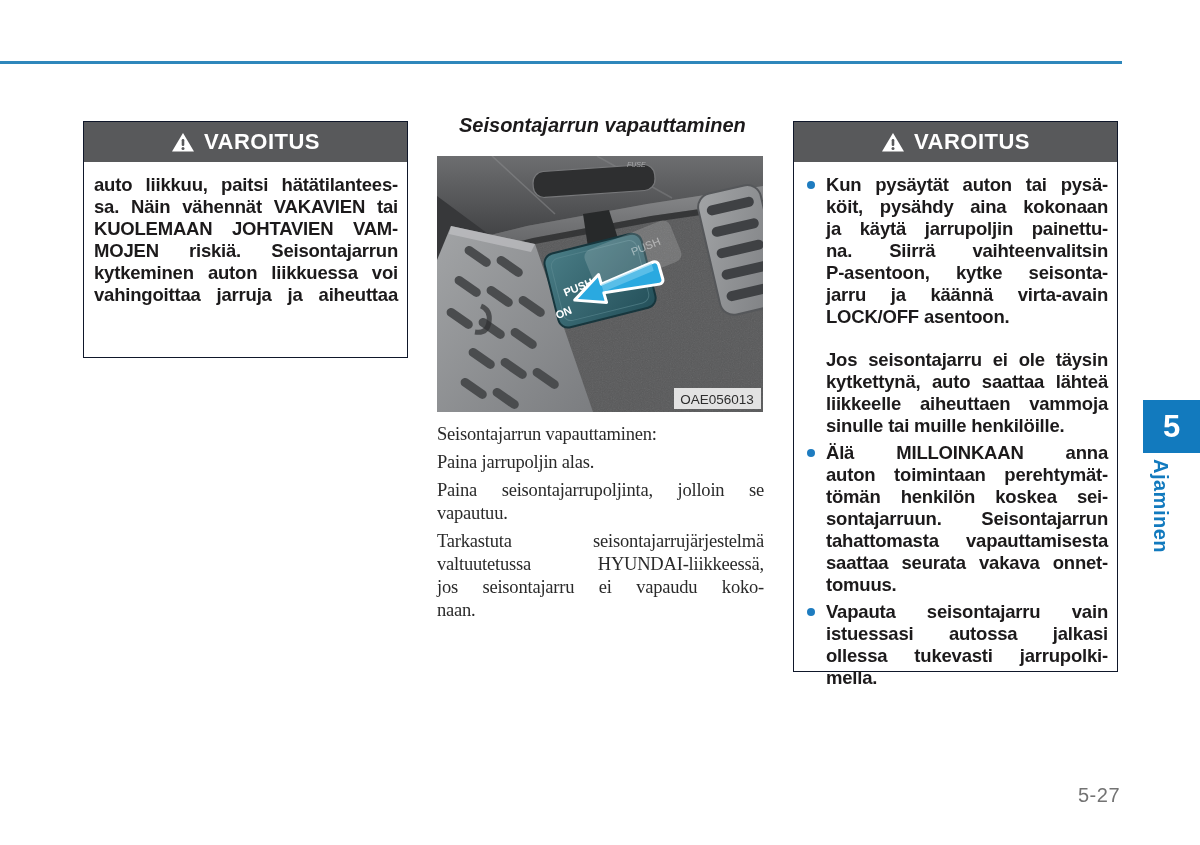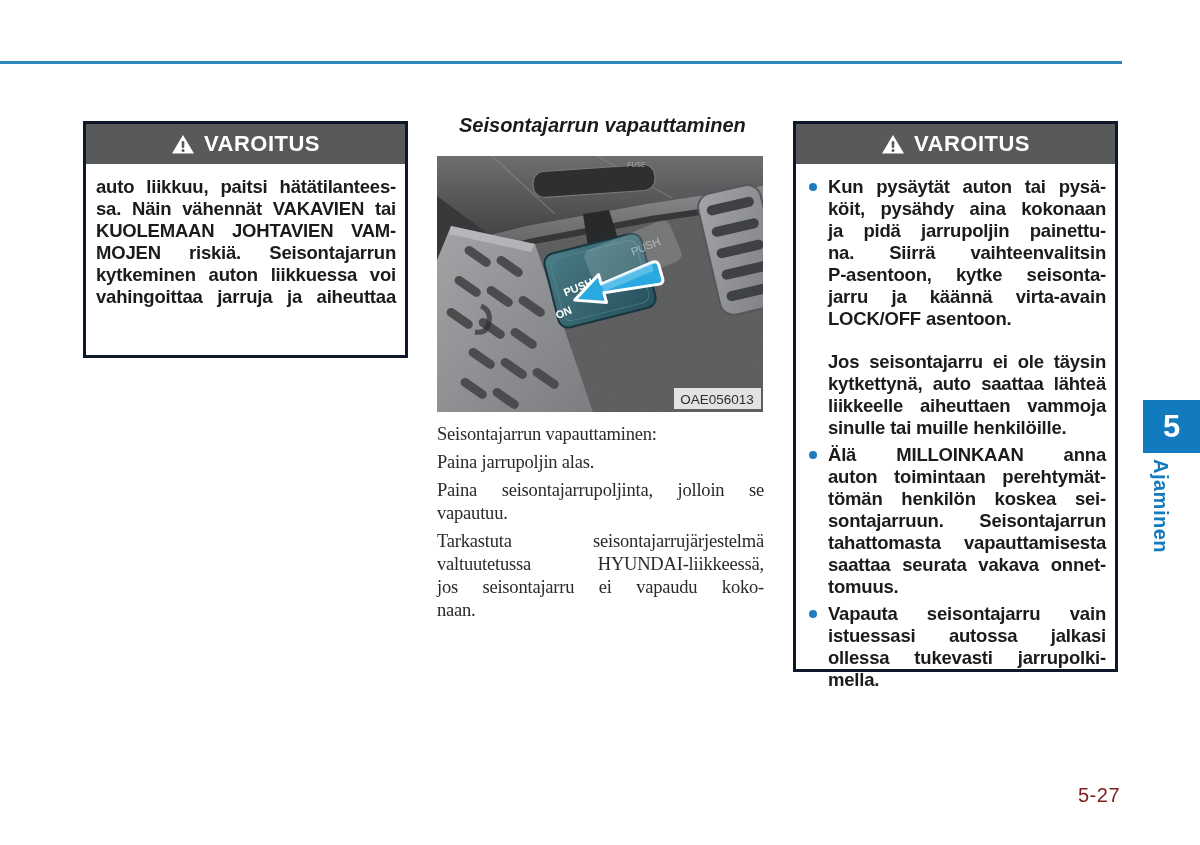--- a/index.html
+++ b/index.html
@@ -5,21 +5,21 @@
   html,body{margin:0;padding:0;background:#e9e9e9;}
   #page{
     position:relative;width:1200px;height:845px;background:#ffffff;
     font-family:"Liberation Sans","DejaVu Sans",sans-serif;color:#211e1f;
     overflow:hidden;margin:0 auto;
   }
   
   .top-rule{position:absolute;left:0;top:61px;width:1122px;height:3px;background:#2e87bb;}
 
   
-  .warnbox{position:absolute;border:3px solid #0f172a;background:#fff;box-sizing:border-box;}
+  .warnbox{position:absolute;border:1px solid #0f172a;background:#fff;box-sizing:border-box;}
   .warnbox .whead{
     height:40px;background:#58595b;display:flex;align-items:center;justify-content:center;
     color:#fff;font-weight:bold;font-size:22px;letter-spacing:.5px;gap:9px;
   }
   .warnbox .wbody{
     padding:12px 9px 6px 10px;font-weight:bold;font-size:18.5px;line-height:22px;
     letter-spacing:-0.2px;color:#1c1a1b;
   }
   .wtri{width:24px;height:21px;display:block;}
 
@@ -51,21 +51,21 @@
     display:flex;align-items:center;justify-content:center;color:#fff;
     font-size:31px;font-weight:bold;
   }
   .tab-title{
     position:absolute;left:1149px;top:459px;height:120px;
     writing-mode:vertical-rl;color:#127abe;font-size:20px;font-weight:bold;
     letter-spacing:.5px;
   }
 
   .page-num{
-    position:absolute;left:1078px;top:784px;font-size:20px;color:#7f1d1d;letter-spacing:.5px;
+    position:absolute;left:1078px;top:784px;font-size:20px;color:#737373;letter-spacing:.5px;
   }
 </style>
 </head>
 <body>
 
 <div id="page">
 
   <div class="top-rule"></div>
 
   <div class="warnbox" style="left:83px;top:121px;width:325px;height:237px;">
@@ -218,21 +218,21 @@
         <circle cx="12" cy="16.6" r="1.5" fill="#58595b"></circle>
       </svg>
       <span>VAROITUS</span>
     </div>
     <div class="wbody" style="">
       <div class="bullet">
         <span class="dot"></span>
         <div>
             <div class="jline">Kun pysäytät auton tai pysä-</div>
             <div class="jline">köit, pysähdy aina kokonaan</div>
-            <div class="jline">ja pidä jarrupoljin painettu-</div>
+            <div class="jline">ja käytä jarrupoljin painettu-</div>
             <div class="jline">na. Siirrä vaihteenvalitsin</div>
             <div class="jline">P-asentoon, kytke seisonta-</div>
             <div class="jline">jarru ja käännä virta-avain</div>
             <div>LOCK/OFF asentoon.</div>
           </div>
         <div class="para2">
             <div class="jline">Jos seisontajarru ei ole täysin</div>
             <div class="jline">kytkettynä, auto saattaa lähteä</div>
             <div class="jline">liikkeelle aiheuttaen vammoja</div>
             <div>sinulle tai muille henkilöille.</div>

